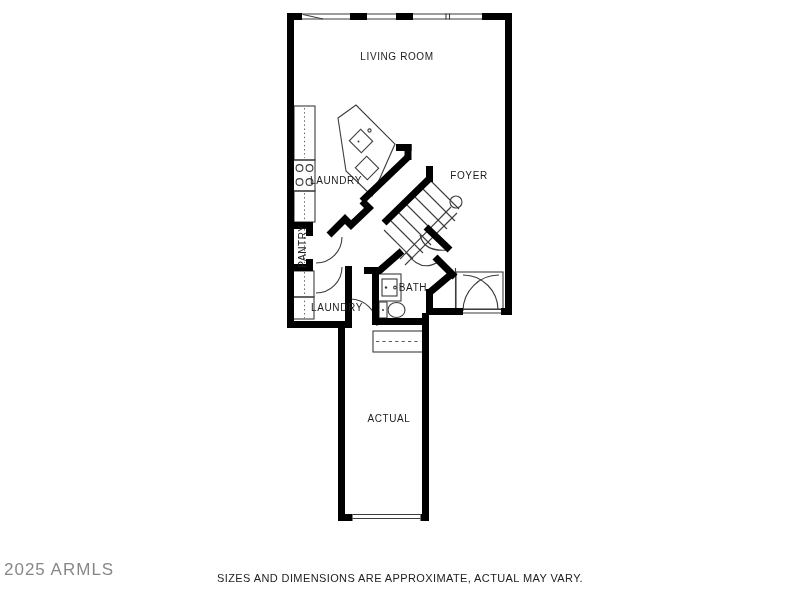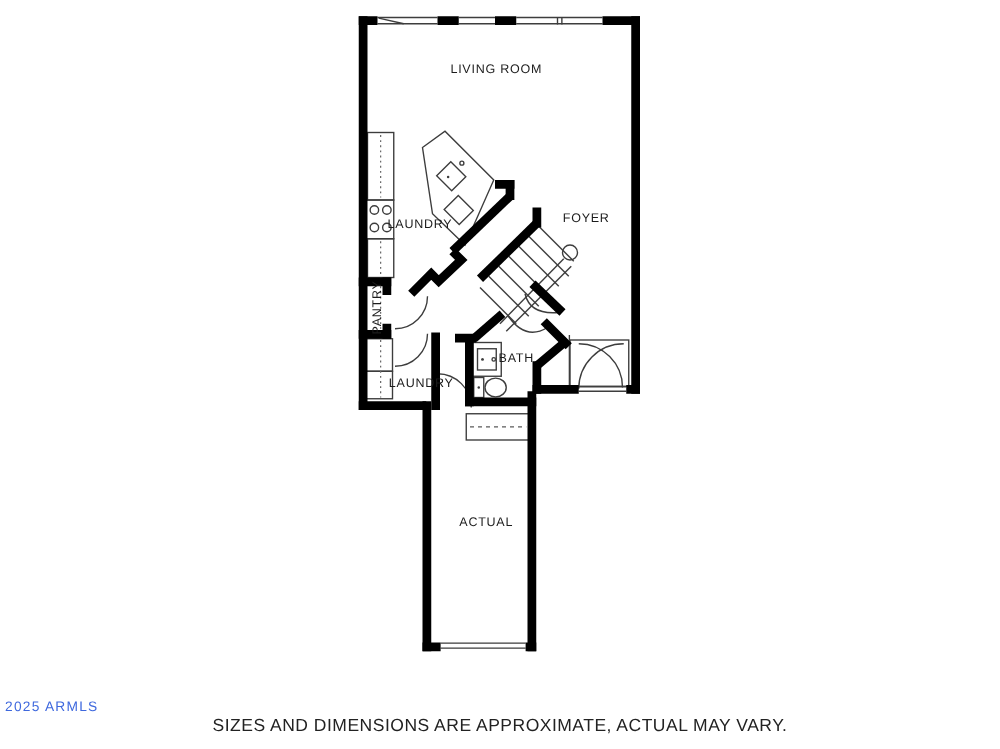--- a/index.html
+++ b/index.html
@@ -19,30 +19,30 @@
     color:#1c1c1c;
     white-space:nowrap;
     font-weight:400;
   }
   .room-label.vertical{
     transform:translate(-50%,-50%) rotate(-90deg);
   }
   #watermark{
     position:absolute;
     left:4px;top:560px;
-    font-size:11px;
+    font-size:17px;
     letter-spacing:1px;
-    color:#1d4ed8;
+    color:#737373;
     opacity:0.85;
   }
   #disclaimer{
     position:absolute;
     left:400px;top:572px;
     transform:translateX(-50%);
-    font-size:14px;
+    font-size:11px;
     letter-spacing:0.4px;
     color:#222222;
     white-space:nowrap;
   }
   .wall{stroke:#000000;stroke-width:7;fill:none;stroke-linecap:butt;}
   .thin{stroke:#3d3d3d;stroke-width:1.1;fill:none;}
   .dotted{stroke:#6a6a6a;stroke-width:1;fill:none;stroke-dasharray:1.5,2.6;}
   .dashed{stroke:#5a5a5a;stroke-width:1;fill:none;stroke-dasharray:3.2,3.2;}
 </style>
 </head>

